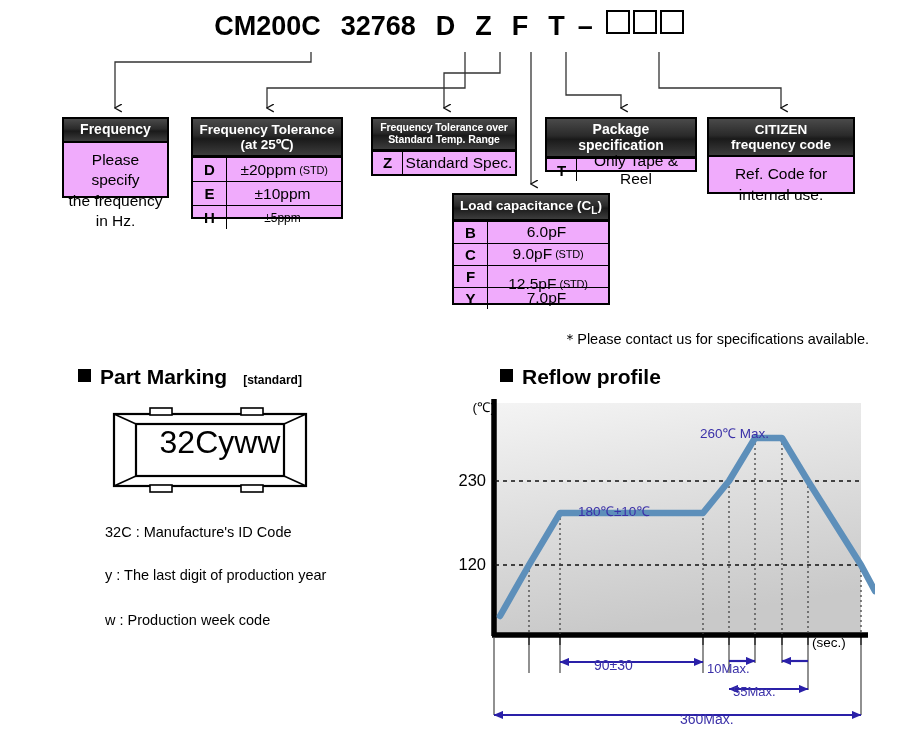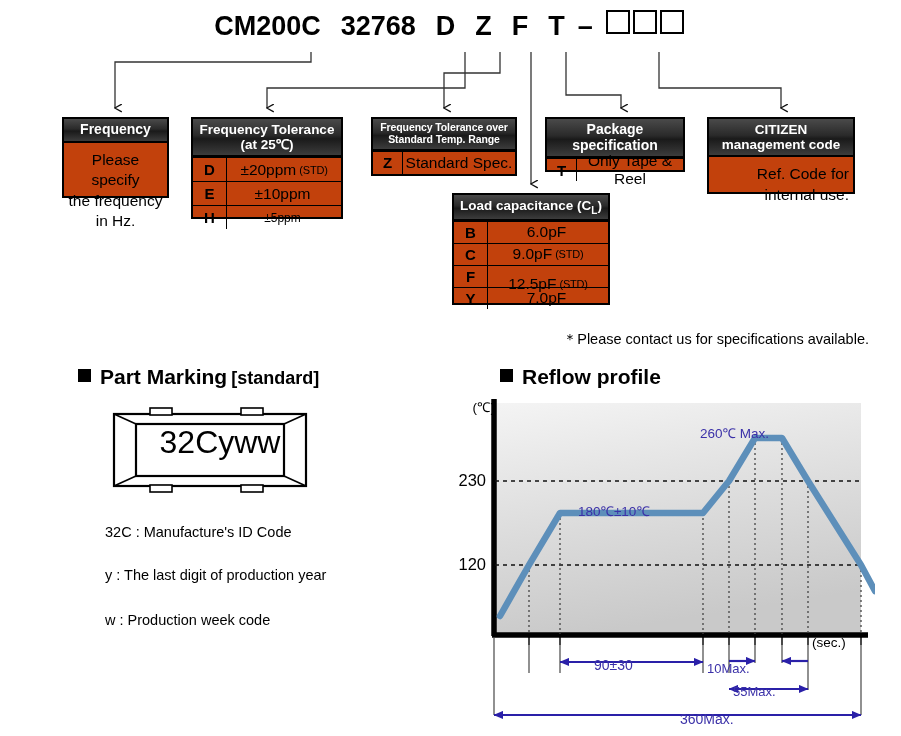--- a/index.html
+++ b/index.html
@@ -36,21 +36,21 @@
     vertical-align: 1px;
     margin-right: 3px;
   }
 
   
   #connectors { left: 0; top: 0; width: 901px; height: 360px; pointer-events: none; }
 
   
   .spec-box {
     border: 2px solid #000;
-    background: #c2410c;
+    background: #f0abfc;
     box-sizing: border-box;
   }
   .spec-head {
     background: linear-gradient(to bottom, #4a4a4a 0%, #2a2a2a 45%, #1a1a1a 55%, #3c3c3c 100%);
     color: #fff;
     font-weight: bold;
     text-align: center;
     line-height: 1.12;
     padding: 3px 2px 3px 2px;
     border-bottom: 2px solid #000;
@@ -78,21 +78,21 @@
     text-align: center;
     line-height: 1.32;
     padding: 7px 4px;
     font-size: 15.5px;
   }
 
   
   #box-frequency { left: 62px; top: 117px; width: 107px; height: 81px; }
   #box-freqtol   { left: 191px; top: 117px; width: 152px; height: 102px; }
   #box-freqtemp  { left: 371px; top: 117px; width: 146px; height: 59px; }
-  #box-package   { left: 545px; top: 117px; width: 140px; height: 55px; }
+  #box-package   { left: 545px; top: 117px; width: 152px; height: 55px; }
   #box-citizen   { left: 707px; top: 117px; width: 148px; height: 77px; }
   #box-loadcap   { left: 452px; top: 193px; width: 158px; height: 112px; }
 
   #note-specs {
     left: 0; top: 330px; width: 869px;
     text-align: right;
     font-size: 14.5px;
   }
 
   
@@ -102,23 +102,23 @@
     white-space: nowrap;
   }
   .section-head .sq {
     display: inline-block;
     width: 13px; height: 13px;
     background: #000;
     margin-right: 9px;
     vertical-align: 2px;
   }
   .section-head .sub {
-    font-size: 18px;
-    font-weight: bold;
-    margin-left: 4px;
+    font-size: 12px;
+    font-weight: bold;
+    margin-left: 16px;
   }
   #head-partmarking { left: 78px; top: 365px; }
   #head-reflow { left: 500px; top: 365px; }
 
   
   #pm-drawing { left: 110px; top: 400px; width: 220px; height: 100px; }
   .pm-legend {
     left: 105px; width: 340px;
     font-size: 14.5px;
     white-space: nowrap;
@@ -231,23 +231,23 @@
   <div class="spec-head" style="font-size:14px;">Package specification</div>
   <div class="spec-row" style="height:23px;">
     <div class="spec-key" style="width:30px;font-size:15px;">T</div>
     <div class="spec-val" style="font-size:15.5px;">Only Tape &amp; Reel</div>
   </div>
 </div>
 
 <div class="abs spec-box" id="box-citizen">
   <div class="spec-head" style="font-size:13.5px;">
     <div>CITIZEN</div>
-    <div>management code</div>
-  </div>
-  <div class="body-text" style="white-space:pre-line;text-align:right;">Ref. Code for
+    <div>frequency code</div>
+  </div>
+  <div class="body-text" style="white-space:pre-line;">Ref. Code for
 internal use.</div>
 </div>
 
 <div class="abs spec-box" id="box-loadcap">
   <div class="spec-head" style="font-size:13.5px;">
     <span>Load capacitance (C</span><sub style="font-size:10px;">L</sub><span>)</span>
   </div>
   <div class="spec-row" style="height:22px;">
     <div class="spec-key" style="width:34px;font-size:15px;">B</div>
     <div class="spec-val" style="font-size:15.5px;">

